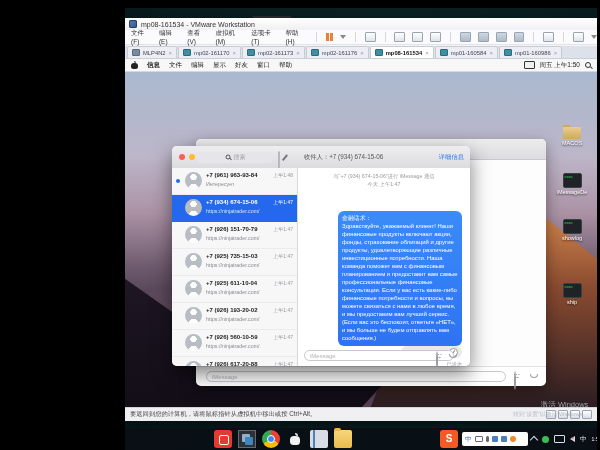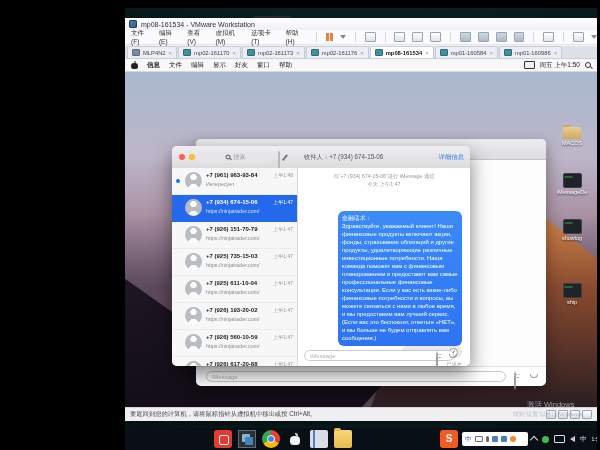--- a/index.html
+++ b/index.html
@@ -116,21 +116,21 @@
   .linkbubble{right:8px;top:178px;height:12px;background:#e9e9eb;border-radius:6px;color:#444;
     display:flex;align-items:center;gap:3px;padding:0 4px;font-size:6px;}
   .circbtn{width:7px;height:7px;border:1px solid #9a9aa0;border-radius:50%;position:relative;background:#fff;}
   .circbtn:after{content:"";position:absolute;left:2.5px;top:1px;width:1px;height:4.5px;background:#888;transform:rotate(35deg);}
   .delivered{right:8px;top:193px;font-size:5.2px;color:#9a9aa0;}
   
   #vstat{left:0;top:389px;width:472px;height:14px;background:#f0f0f3;border-top:1px solid #d4d4d9;
     display:flex;align-items:center;padding:0 5px;box-sizing:border-box;}
   #vstat .hint{font-size:6.3px;color:#444;}
   .stico{width:8px;height:7px;border:1px solid #9aa4ae;border-radius:1px;background:linear-gradient(#fff,#d8dee4);margin-left:2px;}
-  .wmark{z-index:60;text-align:center;color:rgba(175,180,190,.85);}
+  .wmark{z-index:60;text-align:right;color:rgba(175,180,190,.85);}
   .wmark .w1{font-size:7.5px;}
   .wmark .w2{font-size:5.8px;}
   
   #tbar{left:0;top:420px;width:472px;height:22px;background:rgba(10,15,20,.93);display:block;z-index:40;}
   .tk{position:absolute;top:2px;width:18px;height:18px;}
   .tk-red{background:#e23b30;border-radius:3px;}
   .tk-red:after{content:"";position:absolute;left:5px;top:5px;width:8px;height:8px;border:1.5px solid #fff;border-radius:2px;}
   .tk-vmw{background:rgba(255,255,255,.14);border:1px solid rgba(255,255,255,.28);box-sizing:border-box;}
   .tk-vmw i{position:absolute;border-radius:1px;}
   .tk-vmw .a{left:3px;top:3px;width:8px;height:8px;background:#8fb2c8;}

